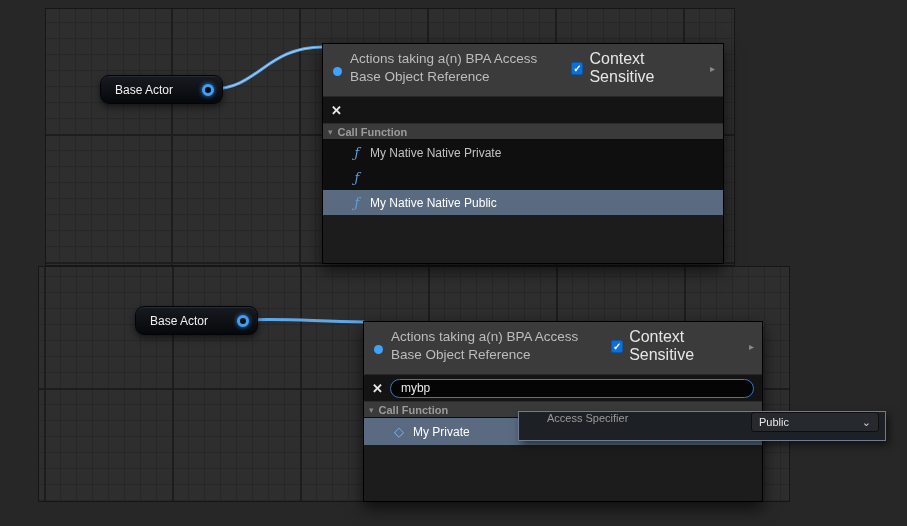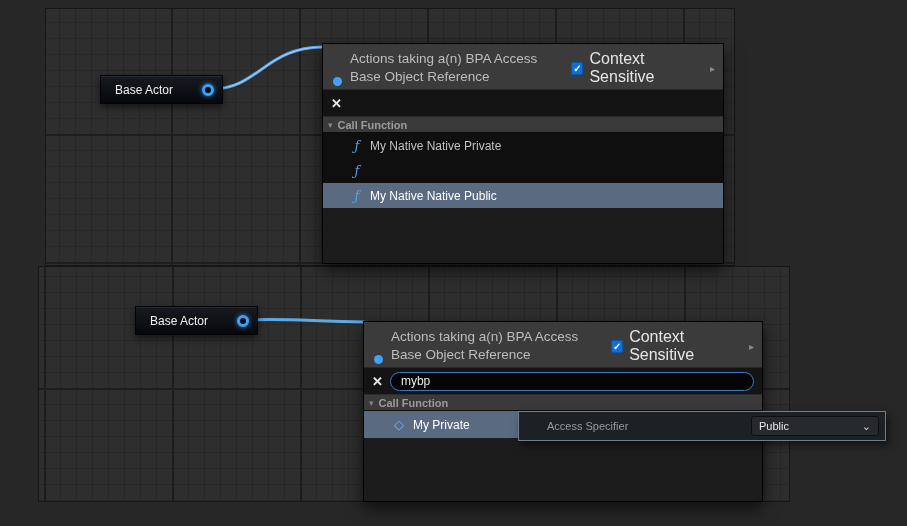--- a/index.html
+++ b/index.html
@@ -17,21 +17,21 @@
     background-size:128px 128px,128px 128px,16px 16px,16px 16px;
     border:1px solid #161616;
     z-index:1;
   }
   #panel-top { left:45px; top:8px; width:690px; height:258px; background-position:-3px -3px; }
   #panel-bottom { left:38px; top:266px; width:752px; height:236px; background-position:5px -7px; }
 
   #wire-layer { position:absolute; left:0; top:0; width:907px; height:526px; z-index:2; pointer-events:none; }
 
   .bp-node {
-    position:absolute; height:29px; border-radius:0; z-index:3;
+    position:absolute; height:29px; border-radius:9px; z-index:3;
     background:linear-gradient(180deg,#171a20,#06080b);
     border:1px solid #02040a;
     box-shadow:inset 0 1px 0 rgba(255,255,255,.07), 0 3px 7px rgba(0,0,0,.55);
     display:flex; align-items:center; padding:0 8px 0 14px; gap:9px;
     color:#f0f0f0; font-size:12px;
   }
   #node-1 { left:100px; top:75px; width:123px; }
   #node-2 { left:135px; top:306px; width:123px; }
   .obj-pin {
     width:12px; height:12px; border-radius:50%; margin-left:auto;
@@ -42,21 +42,21 @@
   .context-menu {
     position:absolute; z-index:4; display:flex; flex-direction:column;
     border:1px solid #000; box-shadow:0 6px 16px rgba(0,0,0,.65);
     font-size:12px;
   }
   #menu-1 { left:322px; top:43px; width:402px; height:221px; }
   #menu-2 { left:363px; top:321px; width:400px; height:181px; }
 
   .menu-header {
     background:#3b3b3b; border-bottom:1px solid #272727;
-    display:flex; align-items:flex-end; padding:6px 8px 3px 8px; min-height:45px;
+    display:flex; align-items:center; padding:6px 8px 10px 8px; min-height:45px;
   }
   .obj-dot { width:9px; height:9px; border-radius:50%; background:#3fa2ff; margin:6px 8px 0 2px; flex:0 0 auto; }
   .menu-title { width:238px; color:#bdbdbd; font-size:13.5px; line-height:1.32; }
   .cs-group { margin-left:auto; display:flex; align-items:center; gap:6px; align-self:center; }
   .checkbox {
     width:13px; height:13px; border-radius:2px; background:#0d6fd8; border:1px solid #0a56a8;
     color:#fff; font-size:10px; line-height:11px; text-align:center; font-weight:bold;
   }
   .cs-label { color:#e6e6e6; font-size:16px; }
   .submenu-arrow { color:#8a8a8a; font-size:10px; }
@@ -81,21 +81,21 @@
     background:#0f0f0f; color:#c2c2c2;
   }
   .menu-item.selected { background:#5a6a80; color:#ffffff; }
   .fn-icon { color:#5f9fd8; font-style:italic; font-family:"DejaVu Serif", serif; font-size:13px; width:12px; text-align:center; }
   .bpfn-icon { color:#79b8ff; font-size:13px; width:14px; text-align:center; }
   .menu-filler { flex:1; background:#1c1c1c; }
 
   #access-tooltip {
     position:absolute; left:154px; top:89px; width:368px; height:30px; z-index:5;
     background:#1d2024; border:1px solid #717c8c;
-    display:flex; align-items:center;
+    display:flex; 
     box-shadow:3px 4px 8px rgba(0,0,0,.55);
   }
   .tip-label { color:#9a9a9a; font-size:11px; padding-left:28px; }
   .tip-dropdown {
     margin-left:auto; margin-right:6px; width:128px; height:20px;
     background:#26292e; border:1px solid #0e0e0e; border-radius:3px;
     display:flex; align-items:center; justify-content:space-between; padding:0 7px;
     color:#e8e8e8; font-size:11px;
   }
   .chev { color:#cfcfcf; font-size:11px; }

